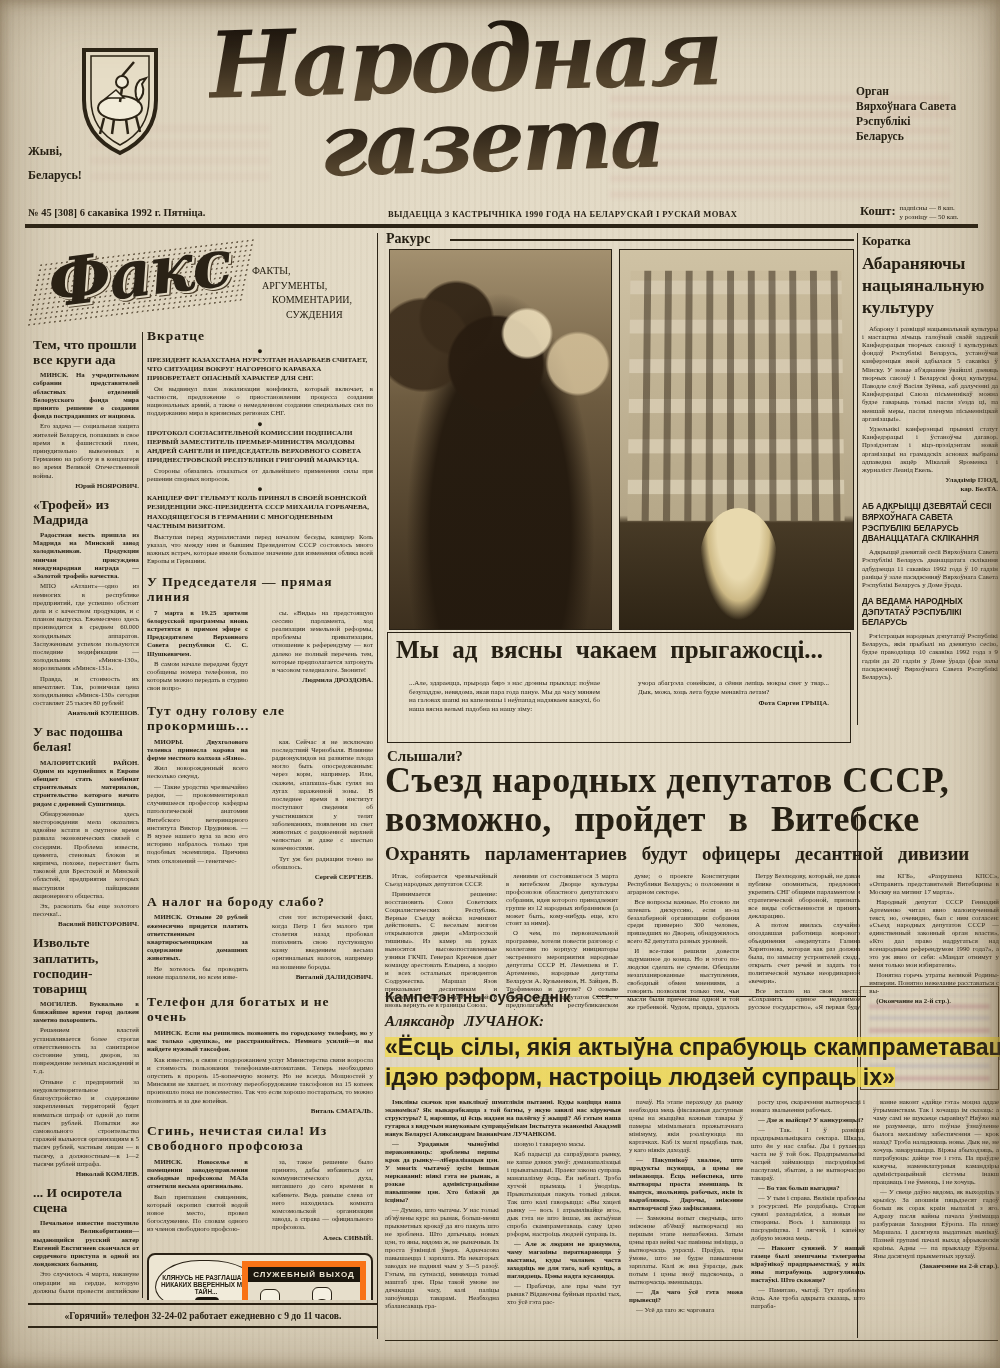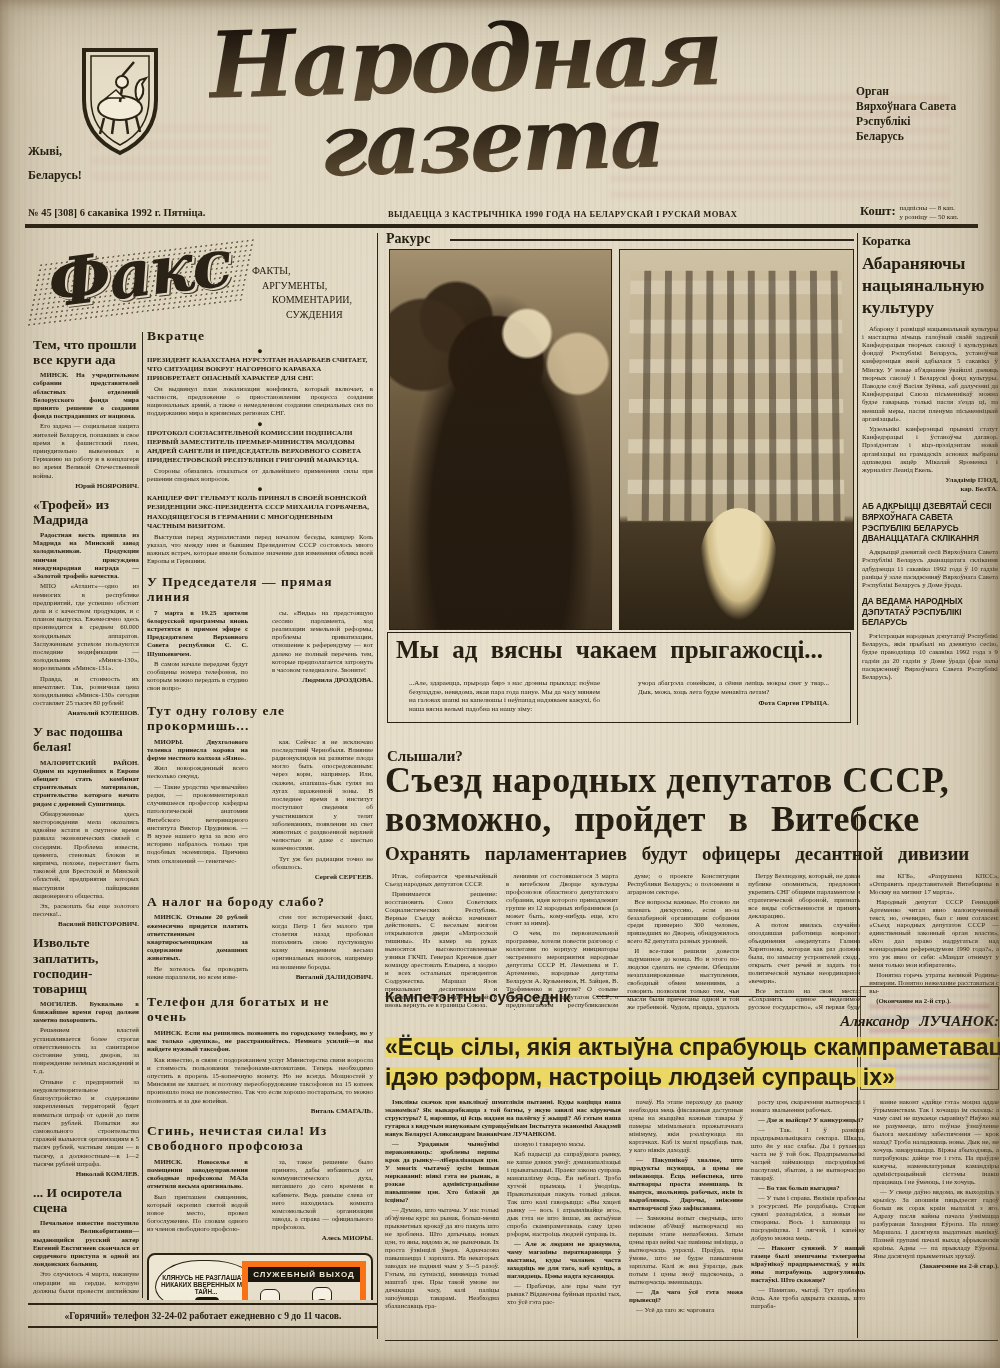--- a/index.html
+++ b/index.html
@@ -77,21 +77,21 @@
       radial-gradient(ellipse at 50% 75%, rgba(35,25,14,.95) 0 45%, rgba(0,0,0,0) 60%),
       linear-gradient(#a3906f,#6d5b40 40%,#3c2f1e);}
   .photoR{left:619px;top:249px;width:233px;height:379px;background:linear-gradient(#cfc2a4,#b4a688 70%,#473a26 72%,#2e2415);}
   .bldg{position:absolute;left:4%;top:5%;width:92%;height:66%;transform:perspective(300px) rotateX(2deg);
     background:
       repeating-linear-gradient(90deg, rgba(0,0,0,0) 0 14px, rgba(58,46,30,.55) 14px 21px),
       repeating-linear-gradient(0deg, rgba(0,0,0,0) 0 26px, rgba(214,202,176,.95) 26px 40px),
       linear-gradient(#c9bb9c,#b6a889);}
   .girl{position:absolute;left:34%;bottom:2%;width:34%;height:30%;
     background:radial-gradient(ellipse at 50% 20%, #e8d9ae 0 38%, #cdb985 55%, rgba(0,0,0,0) 70%);border-radius:50% 50% 40% 40%;}
-  .capbox{position:absolute;left:387px;top:632px;width:464px;height:91px;border:1px solid #2a2216;padding:4px 8px;box-sizing:border-box;}
+  .capbox{position:absolute;left:387px;top:632px;width:464px;height:111px;border:1px solid #2a2216;padding:4px 8px;box-sizing:border-box;}
   .capbox h2{margin:0 0 4px;font-size:25px;line-height:1;word-spacing:7px;}
   .captext{display:flex;gap:12px;}
   .captext p{font-size:7px;line-height:8.6px;margin:13px;text-align:justify;flex:1;}
   
   .heard{position:absolute;left:387px;top:748px;font-size:15px;font-weight:bold;}
   .congress{position:absolute;left:385px;top:762px;width:614px;}
   .congress .h1{font-size:36px;font-weight:bold;line-height:1;letter-spacing:.5px;white-space:nowrap;}
   .congress .h2{font-size:36px;font-weight:bold;line-height:1;margin-top:3px;word-spacing:14px;white-space:nowrap;}
   .congress .sub{font-size:19px;font-weight:bold;margin-top:6px;word-spacing:10px;white-space:nowrap;}
   .ccols{display:flex;gap:9px;margin-top:7px;height:138px;overflow:hidden;}
@@ -104,21 +104,21 @@
   .korotka h3{margin:0 0 6px;font-size:17.5px;line-height:1.25;font-weight:bold;}
   .korotka p{font-size:6.8px;line-height:8.2px;margin:0 0 2px;text-align:justify;text-indent:7px;}
   .korotka .nh{font:bold 8.2px "Liberation Sans",sans-serif;line-height:1.3;margin:8px 0 3px;}
   .ksig{font-size:7px;font-weight:bold;text-align:right;line-height:1.3;margin:2px 0 4px;}
   .ghostbox{position:absolute;left:860px;top:986px;width:137px;height:102px;border:1px solid #55462f;}
   .ghostbox::before{content:"";position:absolute;inset:8px;filter:blur(1.6px);
     background:repeating-linear-gradient(0deg, rgba(160,70,100,.22) 0 5px, rgba(0,0,0,0) 5px 13px, rgba(90,90,160,.15) 13px 17px, rgba(0,0,0,0) 17px 24px);}
   
   .interview{position:absolute;left:385px;top:988px;width:614px;}
   .interview .kick{font:bold 15px "Liberation Sans",sans-serif;}
-  .interview .speaker{font-style:italic;font-weight:bold;font-size:15px;margin:8px 0 2px;word-spacing:6px;text-align:right;}
+  .interview .speaker{font-style:italic;font-weight:bold;font-size:15px;margin:8px 0 2px;word-spacing:6px;}
   .q{font:bold 23px "Liberation Sans",sans-serif;line-height:30px;white-space:nowrap;}
   .hl{background:linear-gradient(rgba(0,0,0,0) 12%, rgba(240,216,70,.75) 13% 88%, rgba(0,0,0,0) 89%);}
   .ibody{display:flex;gap:8px;margin-top:6px;height:250px;overflow:hidden;}
   .iA{width:236px;} .iB{width:236px;} .iC{width:126px;}
   .ilead{font-size:7px;line-height:8.4px;font-weight:bold;text-align:justify;margin:0 0 4px;}
   .ibody p{font-size:6.8px;line-height:8px;margin:0 0 2px;text-align:justify;text-indent:7px;}
   .ibody p.qq{font-weight:bold;}
   .itwo{display:flex;gap:8px;} .itwo>div{flex:1;min-width:0;}
   
   .hotline{position:absolute;left:28px;top:1303px;width:346px;border-top:2px solid #2c2416;border-bottom:2px solid #2c2416;
@@ -267,21 +267,21 @@
     <div class="sig">Виталь СМАГАЛЬ.</div>
 
     <div class="hB">Сгинь, нечистая сила! Из свободного профсоюза</div>
     <div class="two">
       <div>
         <p class="lede">МИНСК. Новоселье в помещении заводоуправления свободные профсоюзы МАЗа отметили весьма оригинально.</p>
         <p>Был приглашен священник, который окропил святой водой новое место, провел богослужение. По словам одного из членов свободного профсою-</p>
       </div>
       <div>
         <p>за, такое решение было принято, дабы избавиться от коммунистического духа, витавшего до сего времени в кабинете. Ведь раньше слева от него находилась комната комсомольской организации завода, а справа — официального профсоюза.</p>
-        <div class="sig">Алесь МИОРЫ.</div>
+        <div class="sig">Алесь СИВЫЙ.</div>
       </div>
     </div>
 
     <div class="cartoon">
       <div class="bubble">КЛЯНУСЬ НЕ РАЗГЛАШАТЬ НИКАКИХ ВВЕРЕННЫХ МНЕ ТАЙН...</div>
       <div class="man">
         <div class="crown"></div>
         <div class="hat"></div>
         <div class="face"></div>
         <div class="coat"></div>

